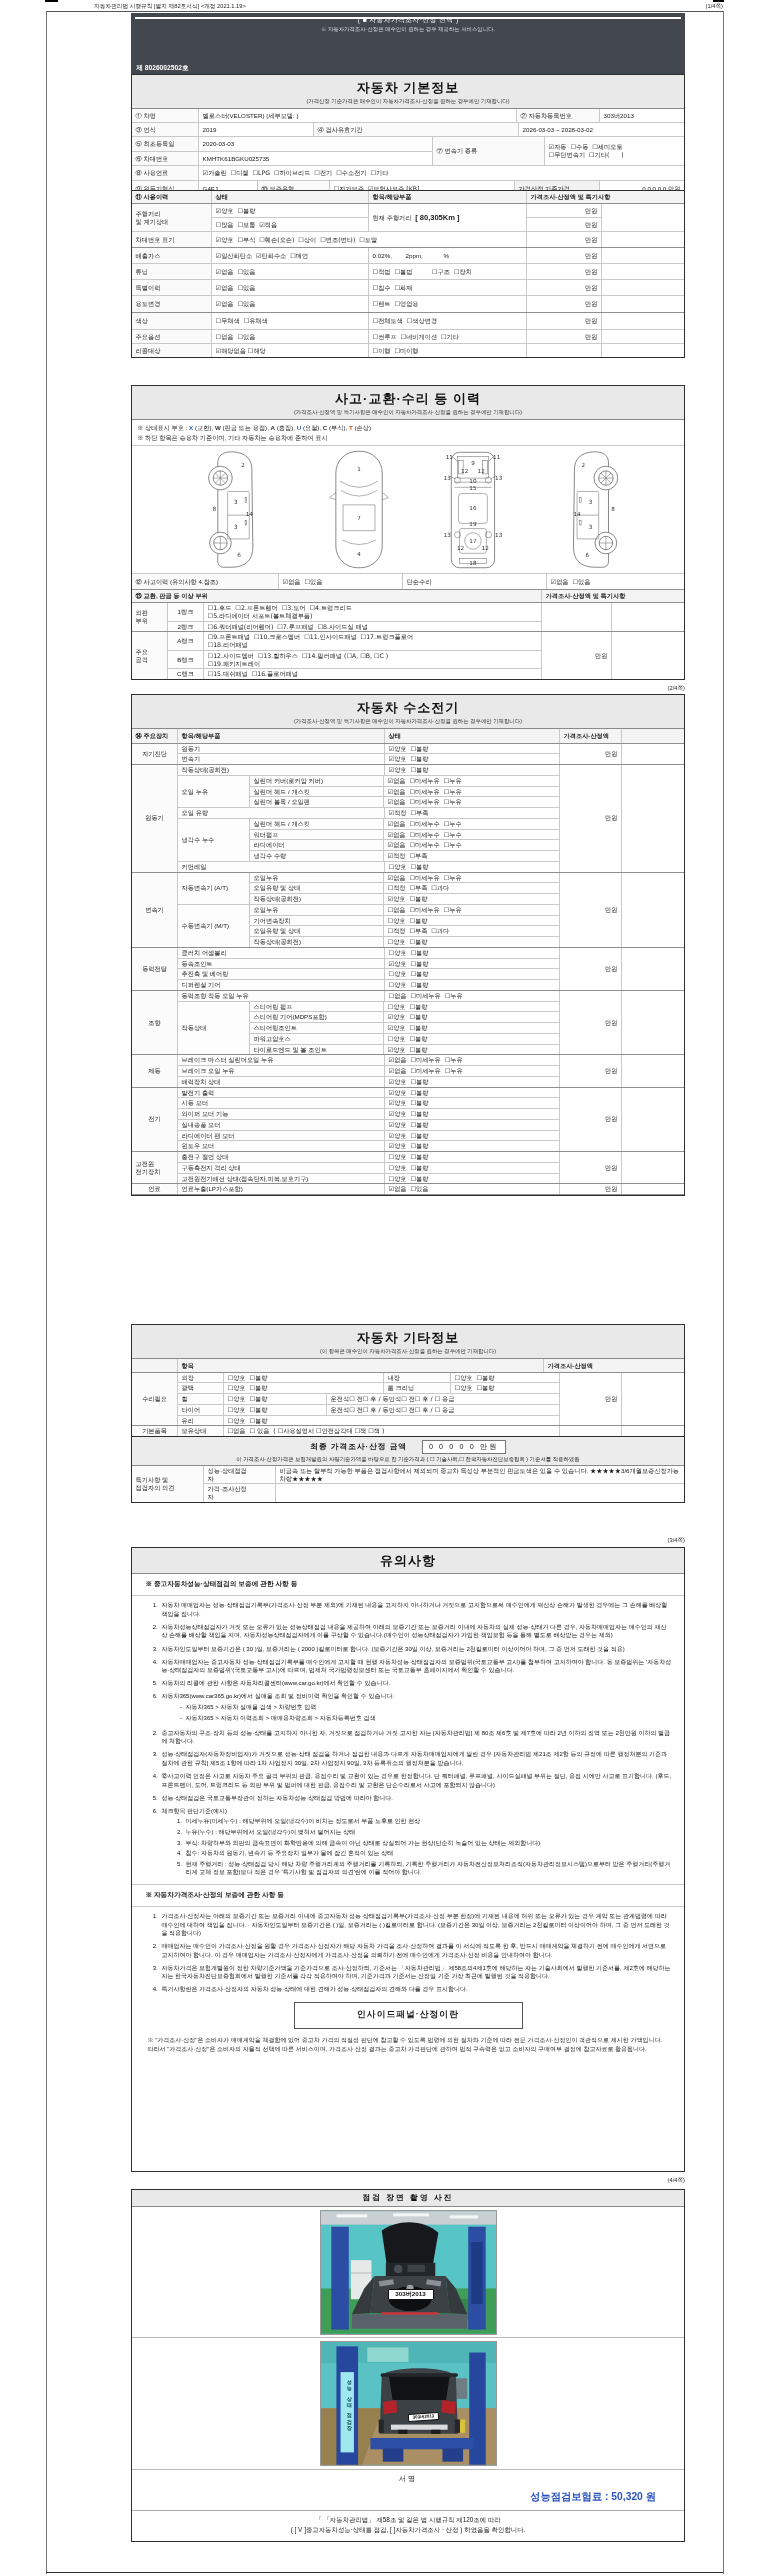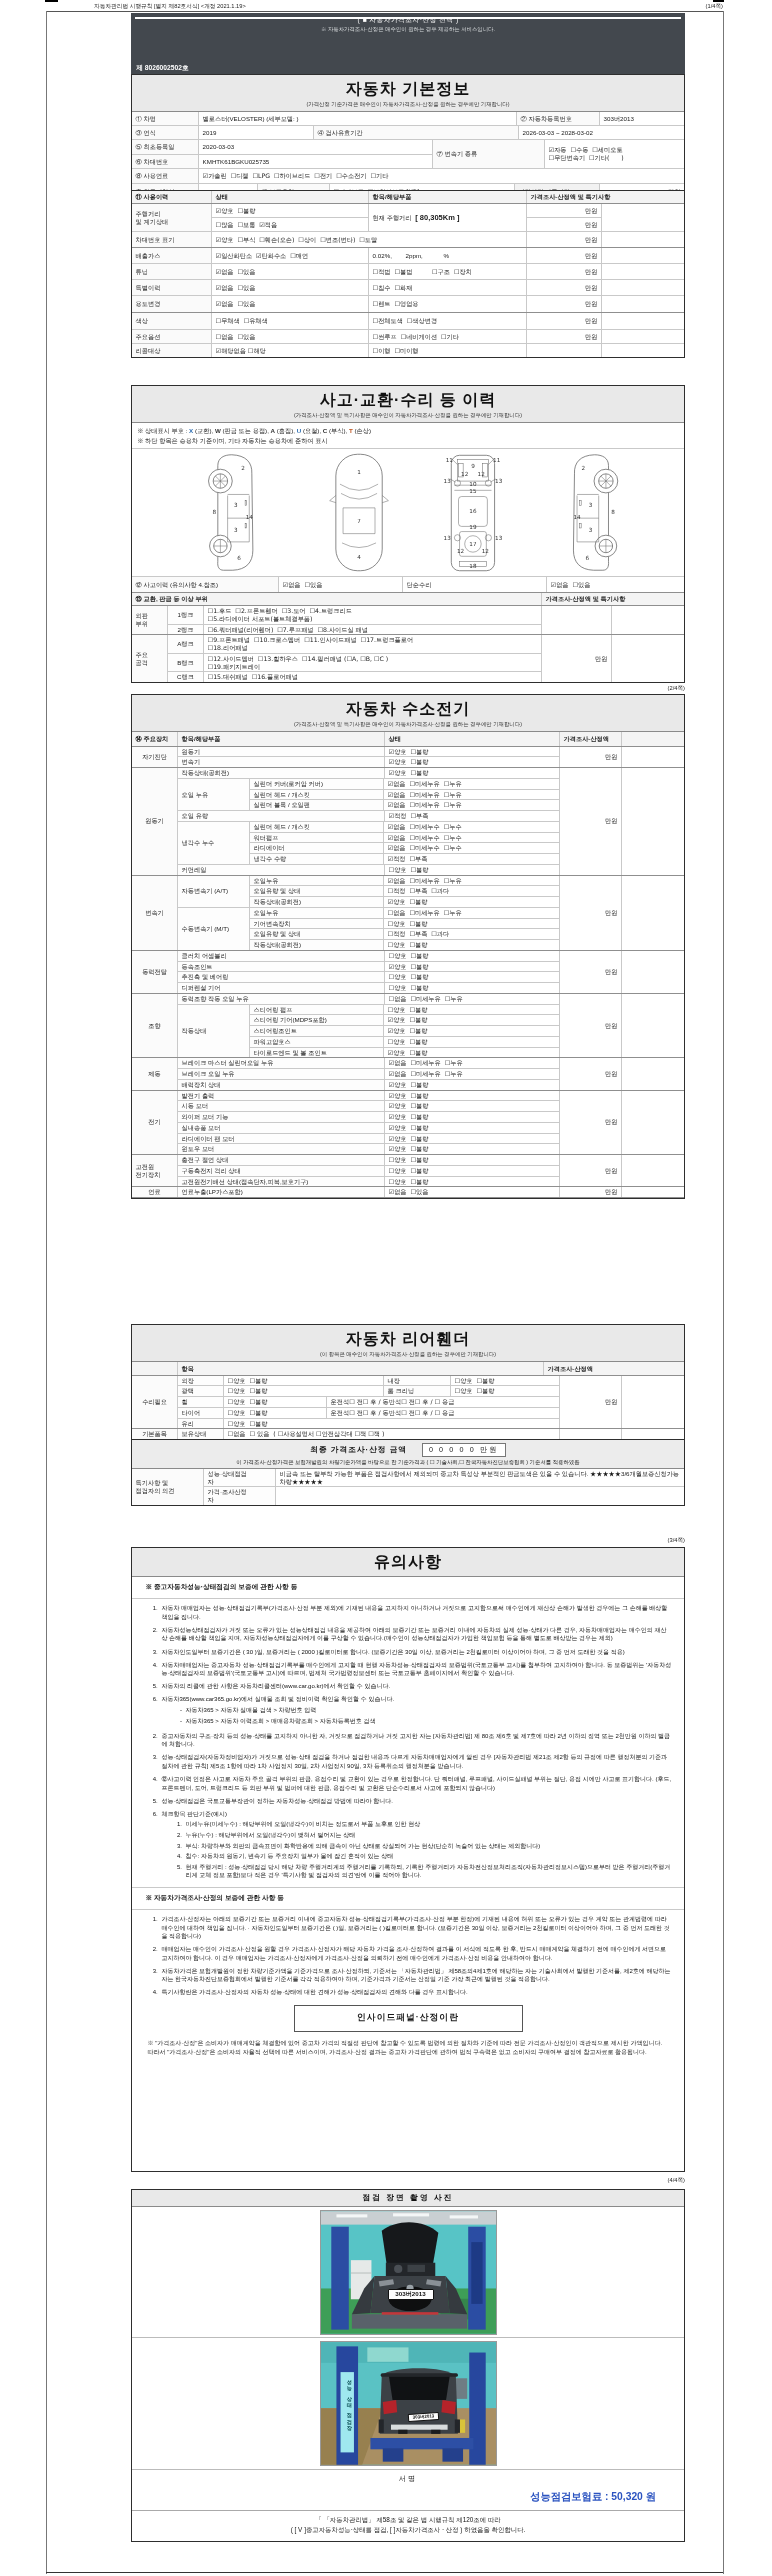--- a/index.html
+++ b/index.html
@@ -16,21 +16,21 @@
   .hdr{position:absolute;left:131px;width:554px;top:13px;height:61px;background:#43484e;color:#fff;box-sizing:border-box;}
   .hdr .wline{position:absolute;top:4.1px;left:4.1px;right:4.1px;height:1.5px;background:#fff;}
   .hdr .t{margin-top:11.3px;text-align:center;font-size:14px;font-weight:bold;letter-spacing:1.5px;}
   .hdr .s{text-align:center;font-size:6.7px;margin-top:2.6px;letter-spacing:0.5px;}
   .hdr .n{text-align:center;font-size:5.4px;color:#d9dcde;margin-top:1.5px;}
   .hdr .docno{position:absolute;left:5.2px;bottom:1.5px;font-size:6.7px;font-weight:bold;}
 
   
   .sec{position:absolute;left:131px;width:554px;border:1px solid #2e2e2e;background:#fff;box-sizing:border-box;}
   .band{background:#e9e9e9;border-bottom:0.5px solid #8a8a8a;text-align:center;padding:3.6px 0 3.1px 0;}
-  .band .bt{font-size:16px;font-weight:bold;letter-spacing:1px;color:#111;}
+  .band .bt{font-size:13px;font-weight:bold;letter-spacing:1px;color:#111;}
   .band .bs{font-size:5.4px;color:#333;margin-top:1.5px;}
 
   
   .gr{display:flex;border-bottom:0.5px solid #c9c9c9;align-items:stretch;box-sizing:border-box;background:#fff;}
   .gr:last-child{border-bottom:none;}
   .gr.gsep{border-bottom:0.5px solid #8f8f8f;}
   .gc{border-right:0.5px solid #c9c9c9;display:flex;align-items:center;padding:1px 3.6px;font-size:6.2px;
       box-sizing:border-box;white-space:pre-wrap;line-height:1.25;}
   .gc:last-child{border-right:none;}
   .gc.flex1{flex:1;}
@@ -406,21 +406,21 @@
           <div class="gc glab" style="width: 46px;">연료</div>
           <div class="gc stackcell flex1"><div class="stack"><div class="gr" style="height: 14px;"><div class="gc ilab2" style="width: 207px;">연료누출(LP가스포함)</div><div class="gc chk flex1">☑없음  ☐있음</div></div></div></div>
           <div class="gc price" style="width: 62px;">만원</div>
           <div class="gc note" style="width: 62px;"></div>
         </div>
       </div>
   </div>
 
   <div class="sec" style="top:1324px;">
     <div class="band">
-      <div class="bt">자동차 리어휀더</div>
+      <div class="bt">자동차 기타정보</div>
       <div class="bs">(이 항목은 매수인이 자동차가격조사·산정을 원하는 경우에만 기재합니다)</div>
     </div>
     <div id="etc-grid">
         <div class="gr gsep" style="height: 13.4px;">
           <div class="gc subhead" style="width: 46px;"></div>
           <div class="gc subhead" style="width: 366px;">항목</div>
           <div class="gc subhead flex1">가격조사·산정액</div>
         </div>
         <div class="gr gsep">
           <div class="gc glab" style="width: 46px;">수리필요</div>

